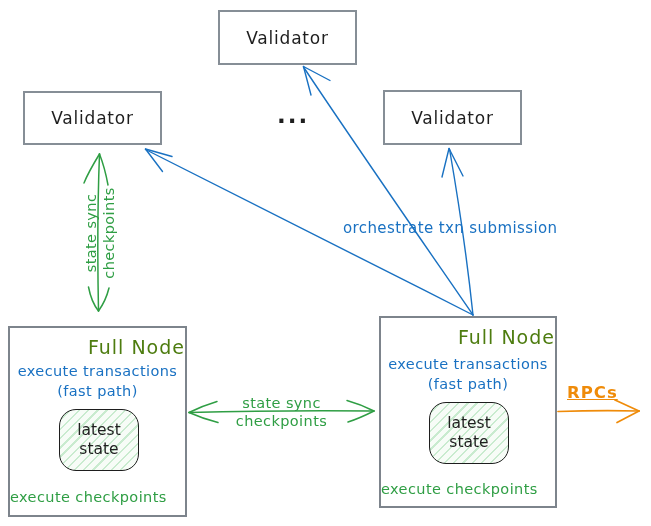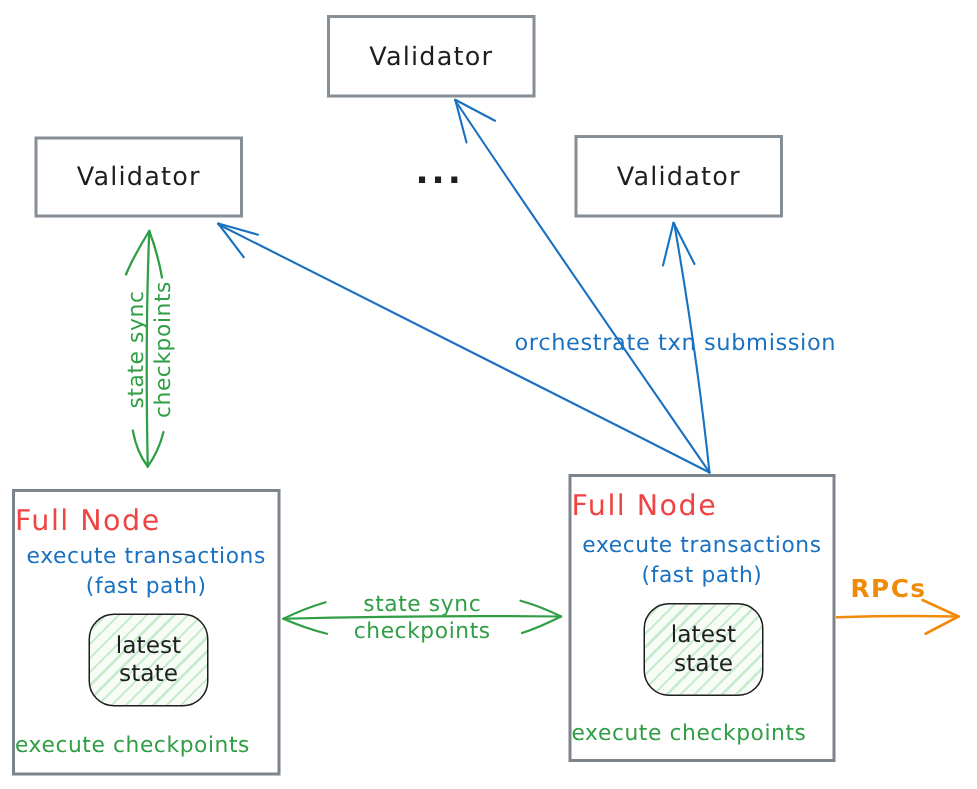--- a/index.html
+++ b/index.html
@@ -23,24 +23,24 @@
     align-items: center;
     justify-content: center;
     font-size: 17px;
     letter-spacing: 0.8px;
     color: #1e1e1e;
   }
   .fullnode { border-color: #7d848c; }
   .fn-title {
     position: absolute;
     left: 0; right: 0;
-    text-align: left;
+    text-align: right;
     font-size: 19px;
     letter-spacing: 1px;
-    color: #ef4444;
+    color: #4d7c0f;
   }
   .fn-blue {
     position: absolute;
     left: 0; right: 0;
     text-align: center;
     font-size: 14.5px;
     letter-spacing: 0.4px;
     color: #1971c2;
     line-height: 19px;
   }
@@ -92,20 +92,21 @@
     font-size: 15px;
     letter-spacing: 0.4px;
     white-space: nowrap;
   }
   .lbl-orange {
     position: absolute;
     color: #ef8b09;
     font-size: 16.5px;
     font-weight: 600;
     letter-spacing: 1px;
+    text-decoration: underline;
   }
   .rot {
     transform: rotate(-90deg);
     transform-origin: center center;
   }
   svg.arrows {
     position: absolute;
     left: 0; top: 0;
     pointer-events: none;
   }

